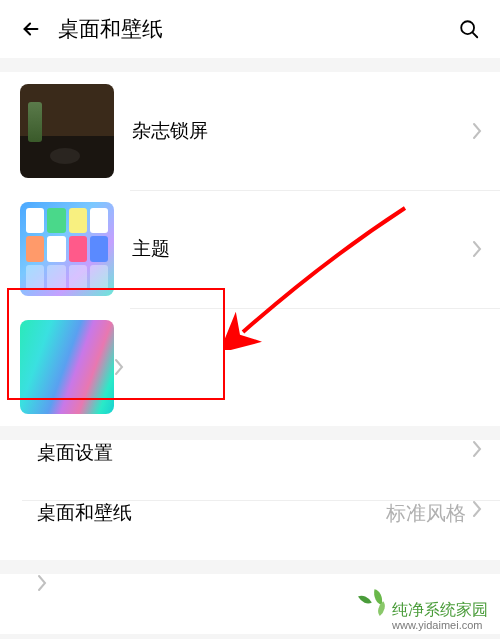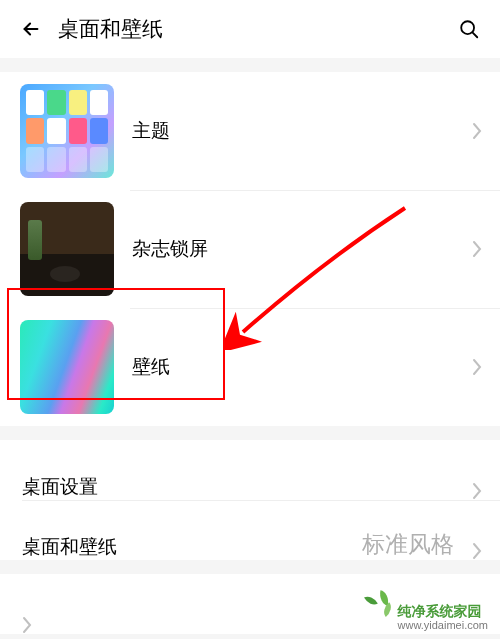--- a/index.html
+++ b/index.html
@@ -18,28 +18,28 @@
     .thumb-lockscreen::before { content: ""; position: absolute; left: 8px; top: 18px; width: 14px; height: 40px; background: linear-gradient(#5a7a4a, #3a5a2a); border-radius: 3px; }
     .thumb-lockscreen::after { content: ""; position: absolute; left: 30px; bottom: 14px; width: 30px; height: 16px; background: #2a2520; border-radius: 50%; }
     .thumb-theme { background: linear-gradient(135deg, #4aa8ff 0%, #7ac8ff 40%, #c4a0ff 70%, #6ae8d8 100%); display: grid; grid-template-columns: repeat(4, 1fr); grid-template-rows: repeat(3, 1fr); gap: 3px; padding: 6px; }
     .app-dot { border-radius: 3px; }
     .d1{background:#fff}.d2{background:#4ad88a}.d3{background:#f8f080}.d4{background:#fff}
     .d5{background:#ff9a6a}.d6{background:#fff}.d7{background:#ff5a8a}.d8{background:#5a8aff}
     .d9{background:rgba(255,255,255,.35)}.d10{background:rgba(255,255,255,.35)}.d11{background:rgba(255,255,255,.35)}.d12{background:rgba(255,255,255,.35)}
     .thumb-wallpaper { background: linear-gradient(110deg, #2aeab8 0%, #3ae0e0 25%, #5aa0f0 48%, #c878e8 58%, #e878b0 72%, #2aeac8 88%, #18d0d0 100%); }
     .highlight-box { position: absolute; border: 2px solid #ff0000; pointer-events: none; }
     .arrow-svg { position: absolute; pointer-events: none; }
-    .list-item { display: flex; align-items: flex-end; height: 60px; padding: 0 18px 0 22px; position: relative; }
+    .list-item { display: flex; align-items: flex-start; height: 60px; padding: 0 18px 0 37px; position: relative; }
     .group2 .list-item + .list-item::before { content: ""; position: absolute; top: 0; left: 22px; right: 0; height: 1px; background: #eee; }
     .list-label { font-size: 19px; color: #000; flex: 1; }
-    .list-value { font-size: 23px; color: #b0b0b0; margin-right: 18px; }
+    .list-value { font-size: 20px; color: #b0b0b0; margin-right: 6px; }
     .watermark { position: absolute; bottom: 8px; right: 12px; display: flex; align-items: center; gap: 6px; }
     .wm-logo { width: 26px; height: 26px; position: relative; }
     .wm-logo .leaf { position: absolute; border-radius: 0 100% 0 100%; transform-origin: bottom left; }
-    .wm-text { font-size: 14px; font-weight: 700; color: #4a9c3a; line-height: 1.1; margin-top: 32px; }
+    .wm-text { font-size: 16px; font-weight: 400; color: #4a9c3a; line-height: 1.1; margin-top: 32px; }
     .wm-url { font-size: 11px; color: #7a7a7a; }
   </style>
 </head>
 <body>
 
 <div class="header">
   <div class="back-icon">
     <svg width="22" height="22" viewBox="0 0 24 24" fill="none" stroke="#000" stroke-width="2.2" stroke-linecap="round" stroke-linejoin="round">
         <path d="M19 12H5"></path>
         <path d="M11 18l-6-6 6-6"></path>
@@ -49,49 +49,48 @@
   <div class="search-icon">
     <svg width="22" height="22" viewBox="0 0 24 24" fill="none" stroke="#000" stroke-width="2" stroke-linecap="round">
         <circle cx="10.5" cy="10.5" r="7"></circle>
         <path d="M21 21l-5-5"></path>
       </svg>
   </div>
 </div>
 
 <div class="group">
   <div class="big-item">
+    <div class="thumb thumb-lockscreen"></div>
+    <div class="big-label">杂志锁屏</div>
+    <svg class="chevron" viewBox="0 0 10 18" fill="none" stroke="#c0c0c0" stroke-width="2" stroke-linecap="round">
+        <path d="M2 2l6 7-6 7"></path>
+      </svg>
+  </div>
+  <div class="big-item">
     <div class="thumb thumb-theme">
       <div class="app-dot d1"></div>
         <div class="app-dot d2"></div>
         <div class="app-dot d3"></div>
         <div class="app-dot d4"></div>
       <div class="app-dot d5"></div>
         <div class="app-dot d6"></div>
         <div class="app-dot d7"></div>
         <div class="app-dot d8"></div>
       <div class="app-dot d9"></div>
         <div class="app-dot d10"></div>
         <div class="app-dot d11"></div>
         <div class="app-dot d12"></div>
     </div>
     <div class="big-label">主题</div>
     <svg class="chevron" viewBox="0 0 10 18" fill="none" stroke="#c0c0c0" stroke-width="2" stroke-linecap="round">
         <path d="M2 2l6 7-6 7"></path>
       </svg>
   </div>
   <div class="big-item">
-    <div class="thumb thumb-lockscreen"></div>
-    <div class="big-label">杂志锁屏</div>
-    <svg class="chevron" viewBox="0 0 10 18" fill="none" stroke="#c0c0c0" stroke-width="2" stroke-linecap="round">
-        <path d="M2 2l6 7-6 7"></path>
-      </svg>
-  </div>
-  <div class="big-item">
     <div class="thumb thumb-wallpaper"></div>
-    <div class="big-label">壁纸</div>
     <svg class="chevron" viewBox="0 0 10 18" fill="none" stroke="#c0c0c0" stroke-width="2" stroke-linecap="round">
         <path d="M2 2l6 7-6 7"></path>
       </svg>
   </div>
 </div>
 
 <div class="highlight-box" style="left:7px; top:288px; width:218px; height:112px;"></div>
 
 <svg class="arrow-svg" style="left:225px; top:200px; width:200px; height:150px;">
   <defs>

